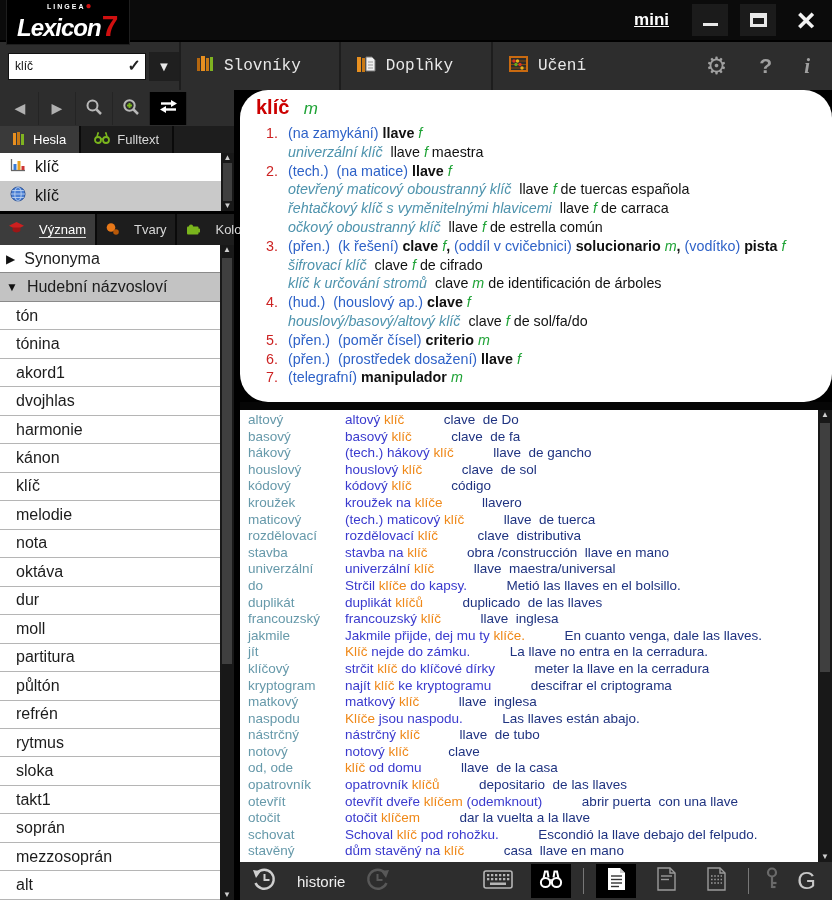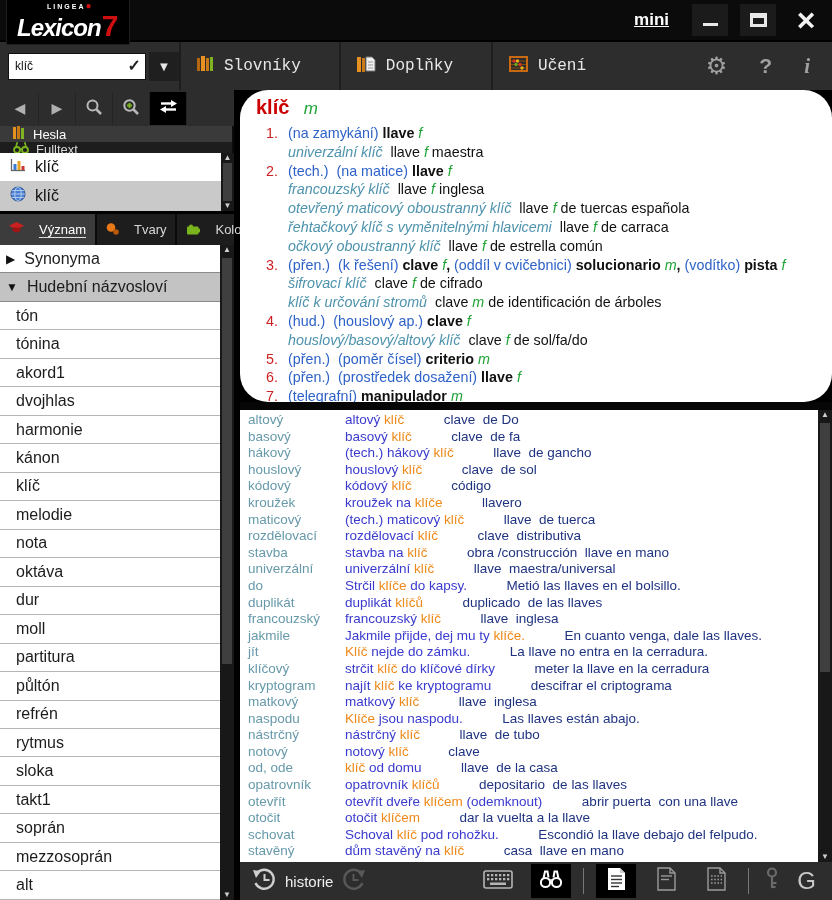--- a/index.html
+++ b/index.html
@@ -43,21 +43,21 @@
   .left{width:234px;margin-right:6px;display:flex;flex-direction:column;background:#000;}
   .right{flex:1;display:flex;flex-direction:column;}
 
   
   .nav{height:36px;background:#2d2d2d;display:flex;align-items:center;padding-left:2px;}
   .nav-btn{width:37px;height:33px;display:flex;align-items:center;justify-content:center;
            color:#b0b0b0;font-size:14px;border-right:1px solid #242424;}
   .nav-btn.active{background:#000;}
 
   
-  .res-tabs{height:27px;background:#1d1d1d;display:flex;flex-direction:column;}
+  .res-tabs{height:27px;background:#1d1d1d;display:flex;}
   .res-tab{display:flex;align-items:center;gap:7px;padding:0 13px;color:#d8d8d8;font-size:13px;
            border-right:2px solid #0a0a0a;}
   .res-tab.active{background:#3a3a3a;color:#fff;}
 
   
   .hw-list{height:58px;background:#fff;position:relative;padding-right:13px;margin-bottom:3px;}
   .hw-row{height:29px;display:flex;align-items:center;gap:9px;padding-left:10px;font-size:16px;
           color:#111;border-bottom:1px solid #c8c8c8;}
   .hw-row.sel{background:#c9c9c9;}
 
@@ -102,21 +102,21 @@
   
   .colloc{flex:1;background:#fff;position:relative;overflow:hidden;padding:2px 16px 0 8px;}
   .c-row{display:flex;font-size:13.5px;line-height:16.6px;white-space:pre;}
   .c-w{width:97px;flex:none;color:#6699aa;}
   .c-cz{color:#3a3ace;}
   .c-kw{color:#ef8818;}
   .c-es{color:#1f3380;margin-left:32px;}
 
   
   .statusbar{height:38px;background:#2d2d2d;display:flex;align-items:center;}
-  .sb-left{display:flex;align-items:center;gap:8px;margin-left:12px;}
+  .sb-left{display:flex;align-items:center;gap:20px;margin-left:12px;}
   .sb-hist-label{color:#f0f0f0;font-size:15px;}
   .sb-right{margin-left:auto;display:flex;align-items:center;gap:10px;margin-right:6px;}
   .sb-box{width:40px;height:34px;display:flex;align-items:center;justify-content:center;}
   .sb-box.active{background:#000;}
   .sb-sep{width:1px;height:26px;background:#777;margin:0 2px;}
   .g-logo{color:#c8c8c8;font-size:24px;margin:0 10px 0 4px;}
 </style>
 </head>
 <body>
 
@@ -350,21 +350,20 @@
 
       <div class="entry">
         <div class="headline">
           <span class="e-hw">klíč</span>
           <span class="e-gen">m</span>
         </div>
         <div id="senses">
             <div class="sense-line"><span class="sense-num">1.</span><span><span class="seg-lbl">(na zamykání) </span><span class="seg-tr">llave </span><span class="seg-g">f</span></span></div>
             <div class="sense-line"><span class="sense-num"></span><span><span class="seg-exc">univerzální klíč  </span><span class="seg-pl">llave </span><span class="seg-g">f</span><span class="seg-pl"> maestra</span></span></div>
             <div class="sense-line"><span class="sense-num">2.</span><span><span class="seg-lbl">(tech.)  (na matice) </span><span class="seg-tr">llave </span><span class="seg-g">f</span></span></div>
-            <div class="sense-line"><span class="sense-num"></span><span><span class="seg-exc">francouzský klíč  </span><span class="seg-pl">llave </span><span class="seg-g">f</span><span class="seg-pl"> inglesa</span></span></div>
             <div class="sense-line"><span class="sense-num"></span><span><span class="seg-exc">otevřený maticový oboustranný klíč  </span><span class="seg-pl">llave </span><span class="seg-g">f</span><span class="seg-pl"> de tuercas española</span></span></div>
             <div class="sense-line"><span class="sense-num"></span><span><span class="seg-exc">řehtačkový klíč s vyměnitelnými hlavicemi  </span><span class="seg-pl">llave </span><span class="seg-g">f</span><span class="seg-pl"> de carraca</span></span></div>
             <div class="sense-line"><span class="sense-num"></span><span><span class="seg-exc">očkový oboustranný klíč  </span><span class="seg-pl">llave </span><span class="seg-g">f</span><span class="seg-pl"> de estrella común</span></span></div>
             <div class="sense-line"><span class="sense-num">3.</span><span><span class="seg-lbl">(přen.)  (k řešení) </span><span class="seg-tr">clave </span><span class="seg-g">f</span><span class="seg-tr">, </span><span class="seg-lbl">(oddíl v cvičebnici) </span><span class="seg-tr">solucionario </span><span class="seg-g">m</span><span class="seg-tr">, </span><span class="seg-lbl">(vodítko) </span><span class="seg-tr">pista </span><span class="seg-g">f</span></span></div>
             <div class="sense-line"><span class="sense-num"></span><span><span class="seg-exc">šifrovací klíč  </span><span class="seg-pl">clave </span><span class="seg-g">f</span><span class="seg-pl"> de cifrado</span></span></div>
             <div class="sense-line"><span class="sense-num"></span><span><span class="seg-exc">klíč k určování stromů  </span><span class="seg-pl">clave </span><span class="seg-g">m</span><span class="seg-pl"> de identificación de árboles</span></span></div>
             <div class="sense-line"><span class="sense-num">4.</span><span><span class="seg-lbl">(hud.)  (houslový ap.) </span><span class="seg-tr">clave </span><span class="seg-g">f</span></span></div>
             <div class="sense-line"><span class="sense-num"></span><span><span class="seg-exc">houslový/basový/altový klíč  </span><span class="seg-pl">clave </span><span class="seg-g">f</span><span class="seg-pl"> de sol/fa/do</span></span></div>
             <div class="sense-line"><span class="sense-num">5.</span><span><span class="seg-lbl">(přen.)  (poměr čísel) </span><span class="seg-tr">criterio </span><span class="seg-g">m</span></span></div>
             <div class="sense-line"><span class="sense-num">6.</span><span><span class="seg-lbl">(přen.)  (prostředek dosažení) </span><span class="seg-tr">llave </span><span class="seg-g">f</span></span></div>

